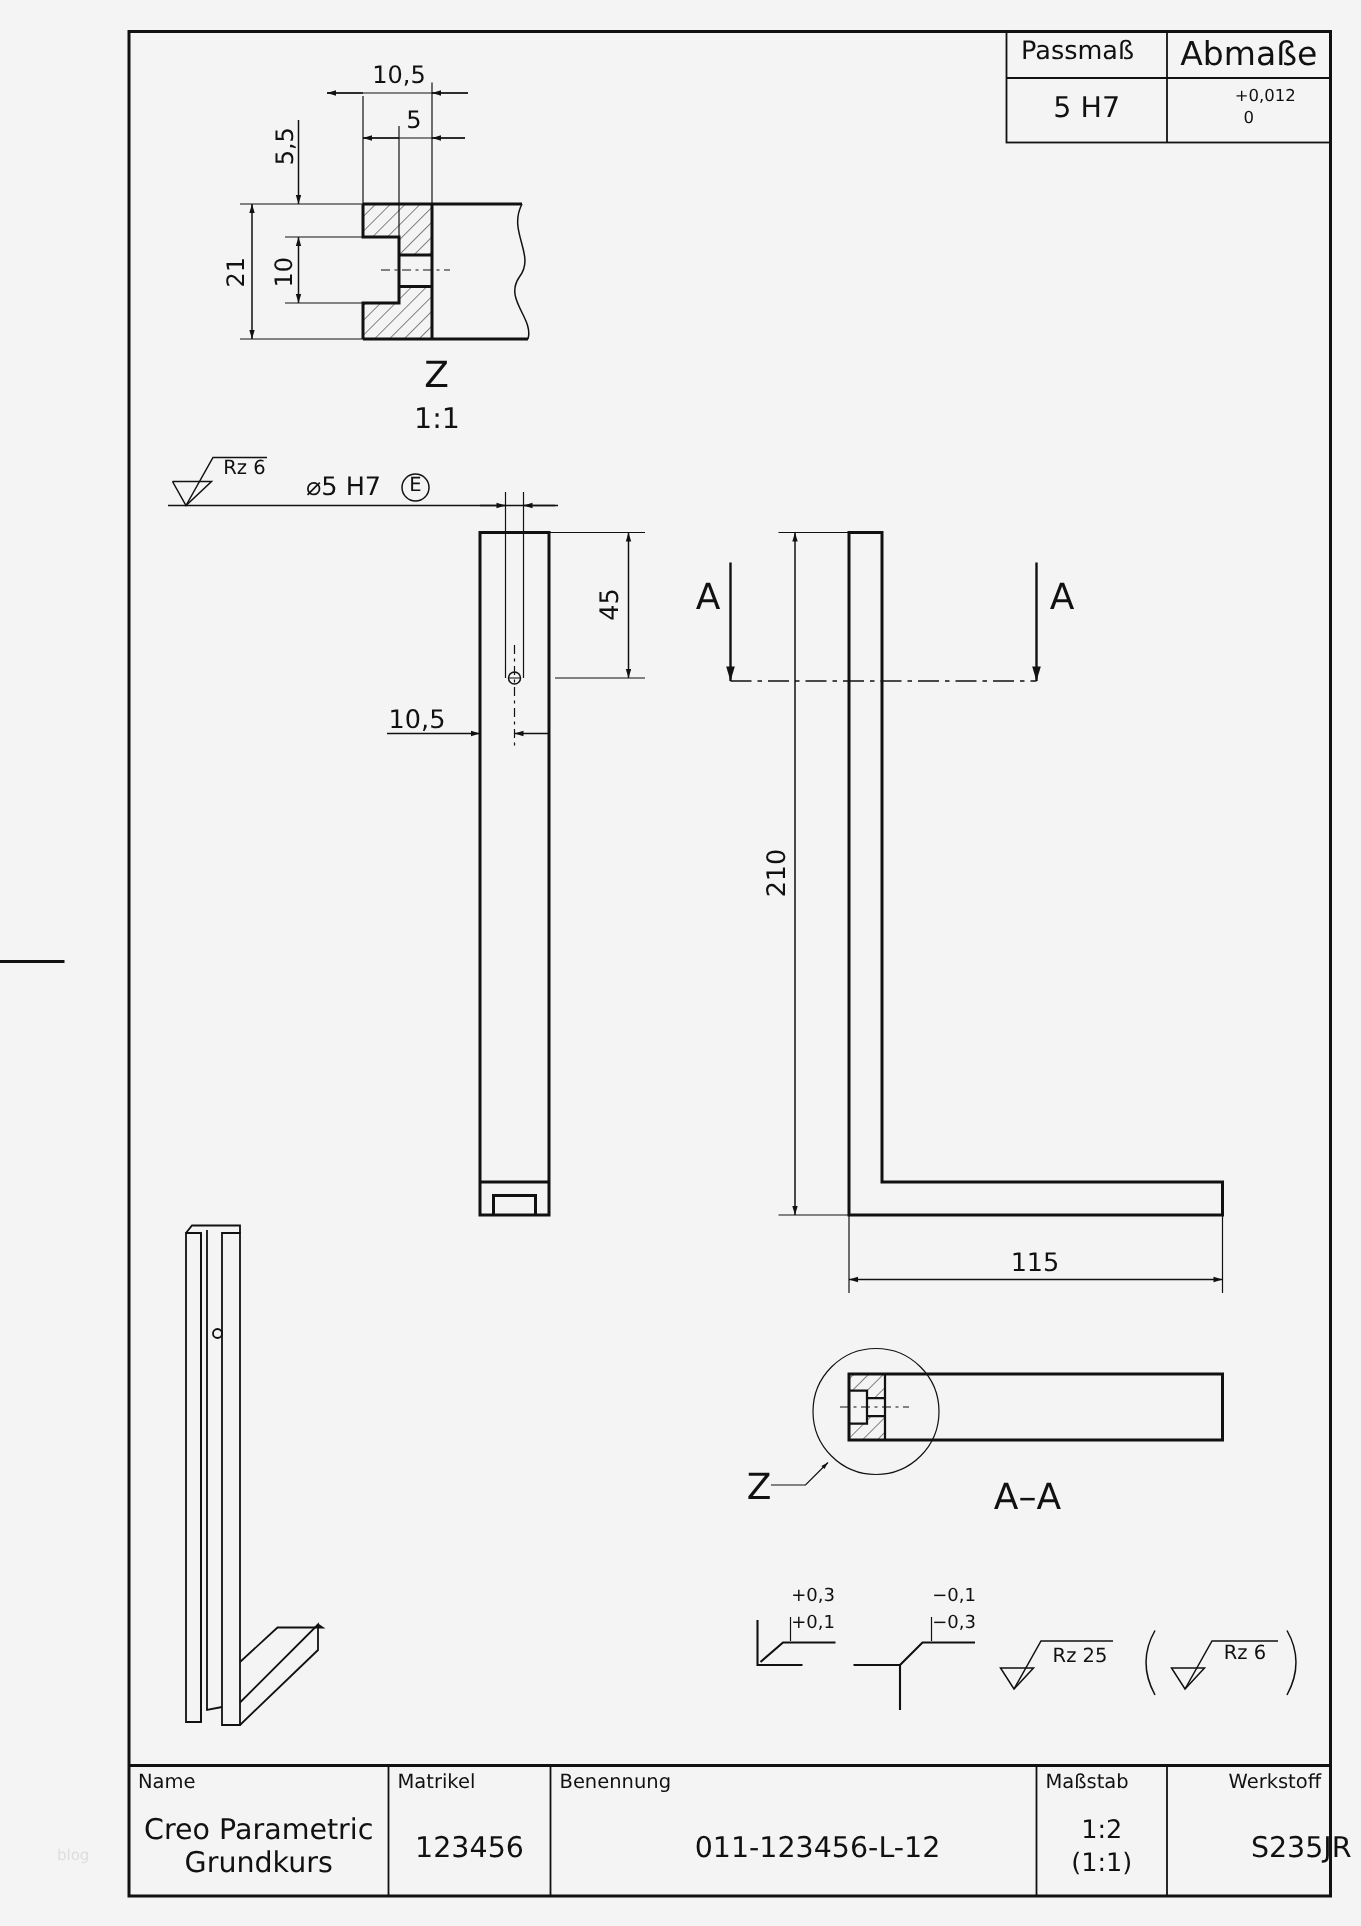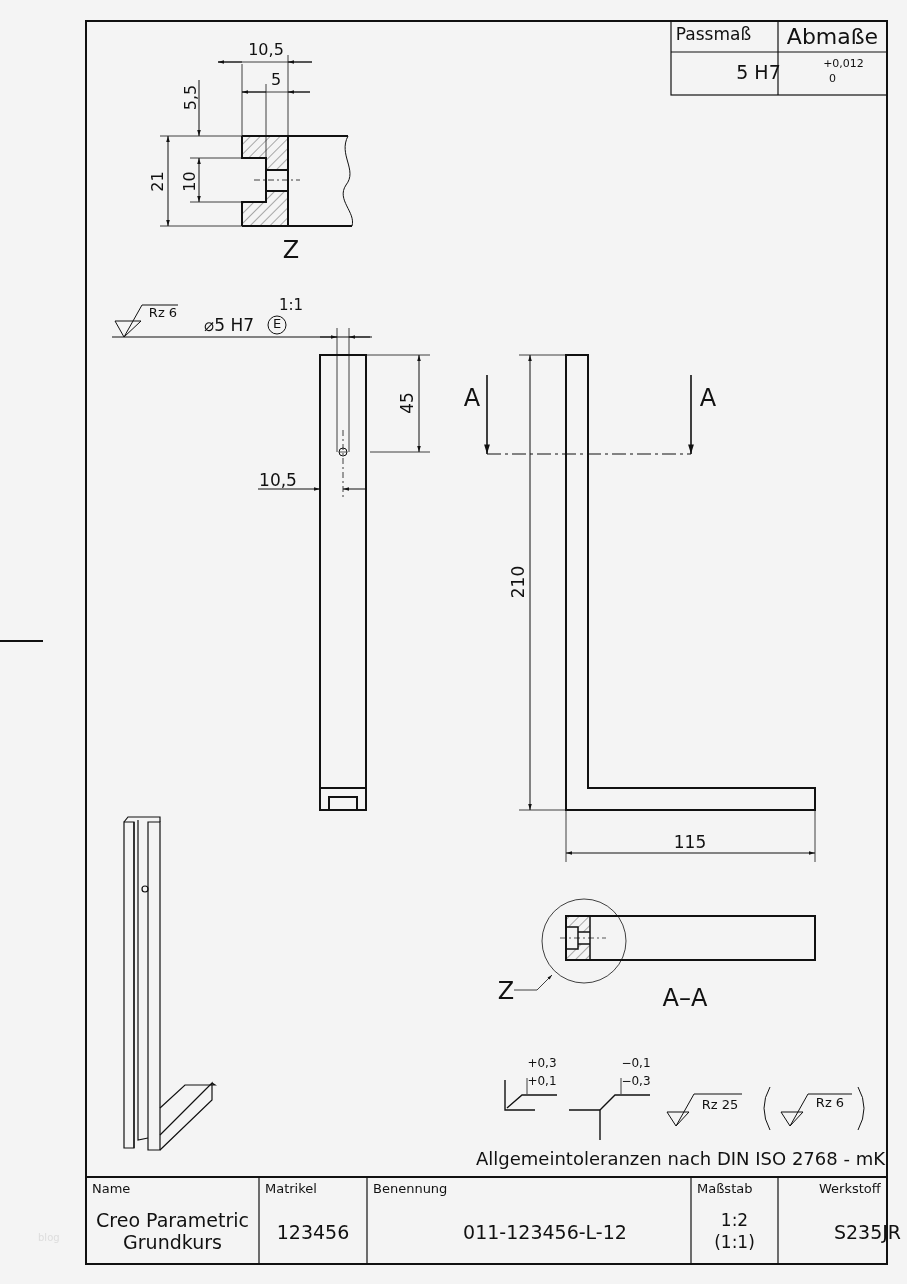--- a/index.html
+++ b/index.html
@@ -135,33 +135,33 @@
     <line x1="86" y1="1177" x2="887" y2="1177" stroke-width="2"></line>
     <line x1="259" y1="1177" x2="259" y2="1264"></line>
     <line x1="367" y1="1177" x2="367" y2="1264"></line>
     <line x1="691" y1="1177" x2="691" y2="1264"></line>
     <line x1="778" y1="1177" x2="778" y2="1264"></line>
   </g>
 </svg>
 
 <div class="html-layer">
 
-  <div class="cell" style="left:671px;top:24px;width:85px;font-size:17px;">Passmaß</div>
+  <div class="cell" style="left:671px;top:24px;width:85px;font-size:17px;text-align:right;">Passmaß</div>
   <div class="cell" style="left:778px;top:24px;width:109px;font-size:22px;">Abmaße</div>
-  <div class="cell" style="left:671px;top:61px;width:107px;font-size:19px;margin-left:34px;">5 H7</div>
+  <div class="cell" style="left:671px;top:61px;width:107px;font-size:19px;">5 H7</div>
   <div class="cell" style="left:778px;top:57px;width:131px;font-size:11px;">+0,012</div>
   <div class="cell" style="left:778px;top:72px;width:109px;font-size:11px;">0</div>
 
   <div class="cell" style="left:244px;top:40px;width:44px;font-size:16px;">10,5</div>
   <div class="cell" style="left:266px;top:70px;width:20px;font-size:16px;">5</div>
   <div class="cell" style="left:170px;top:88px;width:40px;font-size:16px;transform:rotate(-90deg);">5,5</div>
   <div class="cell" style="left:142px;top:172px;width:30px;font-size:16px;transform:rotate(-90deg);">21</div>
   <div class="cell" style="left:174px;top:172px;width:30px;font-size:16px;transform:rotate(-90deg);">10</div>
   <div class="cell" style="left:276px;top:236px;width:30px;font-size:24px;">Z</div>
-  <div class="cell" style="left:276px;top:268px;width:30px;font-size:15px;margin-top:28px;">1:1</div>
+  <div class="cell" style="left:276px;top:268px;width:30px;font-size:19px;">1:1</div>
 
   <div class="cell" style="left:143px;top:305px;width:40px;font-size:13px;">Rz 6</div>
   <div class="cell" style="left:196px;top:315px;width:66px;font-size:17px;">⌀5 H7</div>
   <div class="cell" style="left:269px;top:316px;width:16px;font-size:13px;">E</div>
   <div class="cell" style="left:392px;top:393px;width:30px;font-size:17px;transform:rotate(-90deg);">45</div>
   <div class="cell" style="left:256px;top:470px;width:44px;font-size:17px;">10,5</div>
 
   <div class="cell" style="left:460px;top:384px;width:24px;font-size:24px;">A</div>
   <div class="cell" style="left:696px;top:384px;width:24px;font-size:24px;">A</div>
   <div class="cell" style="left:498px;top:572px;width:40px;font-size:17px;transform:rotate(-90deg);">210</div>
@@ -169,21 +169,20 @@
 
   <div class="cell" style="left:650px;top:984px;width:70px;font-size:24px;">A–A</div>
   <div class="cell" style="left:494px;top:977px;width:24px;font-size:24px;">Z</div>
 
   <div class="cell" style="left:526px;top:1056px;width:32px;font-size:12px;">+0,3</div>
   <div class="cell" style="left:526px;top:1074px;width:32px;font-size:12px;">+0,1</div>
   <div class="cell" style="left:620px;top:1056px;width:32px;font-size:12px;">−0,1</div>
   <div class="cell" style="left:620px;top:1074px;width:32px;font-size:12px;">−0,3</div>
   <div class="cell" style="left:697px;top:1097px;width:46px;font-size:13px;">Rz 25</div>
   <div class="cell" style="left:808px;top:1095px;width:44px;font-size:13px;">Rz 6</div>
-  <div class="cell" style="left:455px;top:1148px;width:430px;font-size:18px;text-align:right;">Allgemeintoleranzen nach DIN ISO 2768 - mK</div>
 
   <div class="cell" style="left:86px;top:1177px;width:173px;height:87px;">
     <span class="lbl">Name</span>
     <div class="val" style="top:32px;">Creo Parametric</div>
     <div class="val" style="top:54px;">Grundkurs</div>
   </div>
   <div class="cell" style="left:259px;top:1177px;width:108px;height:87px;">
     <span class="lbl">Matrikel</span>
     <div class="val" style="top:44px;">123456</div>
   </div>

